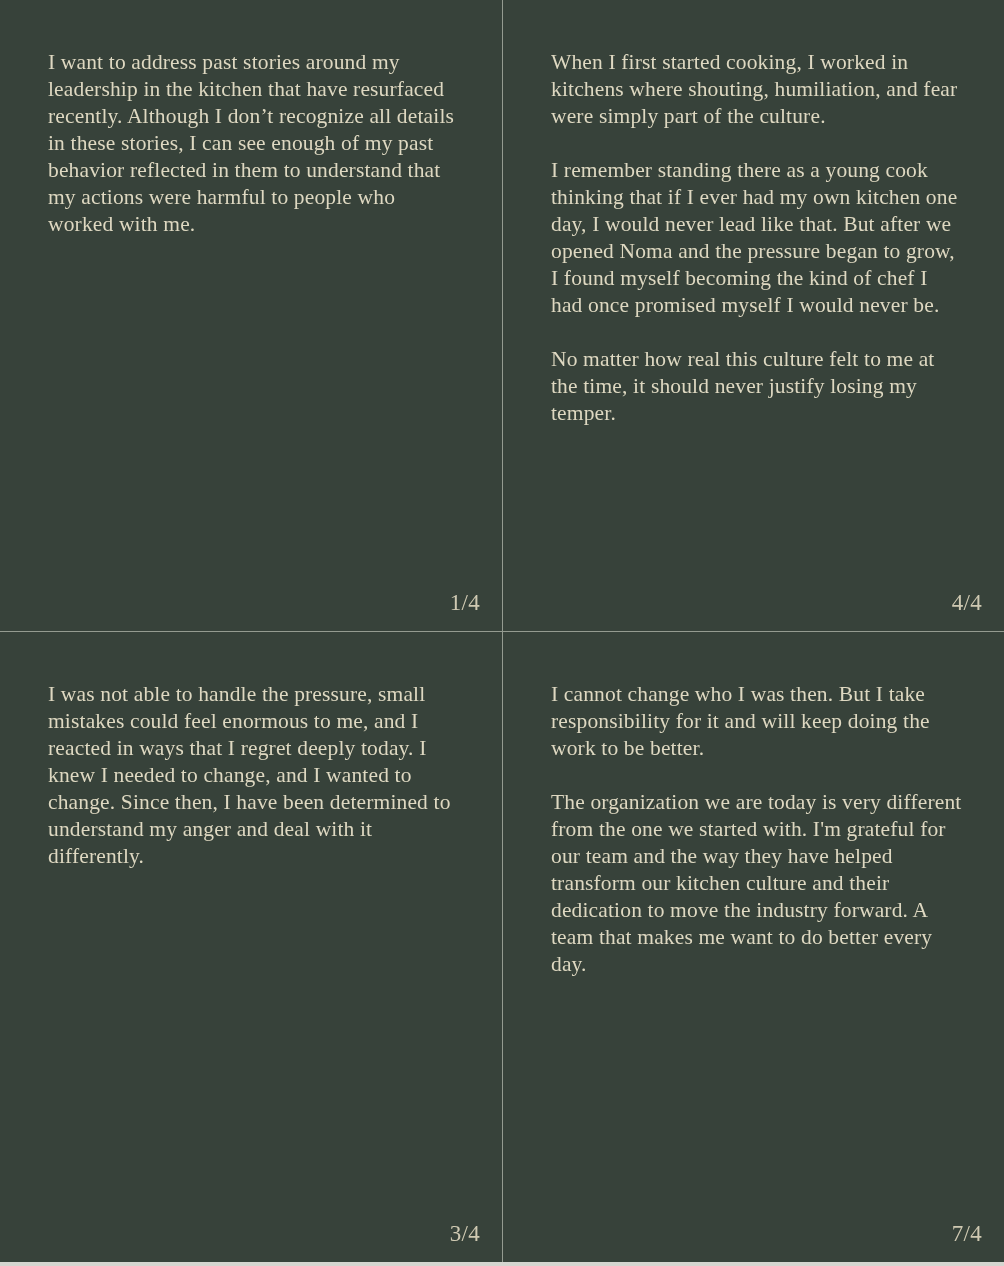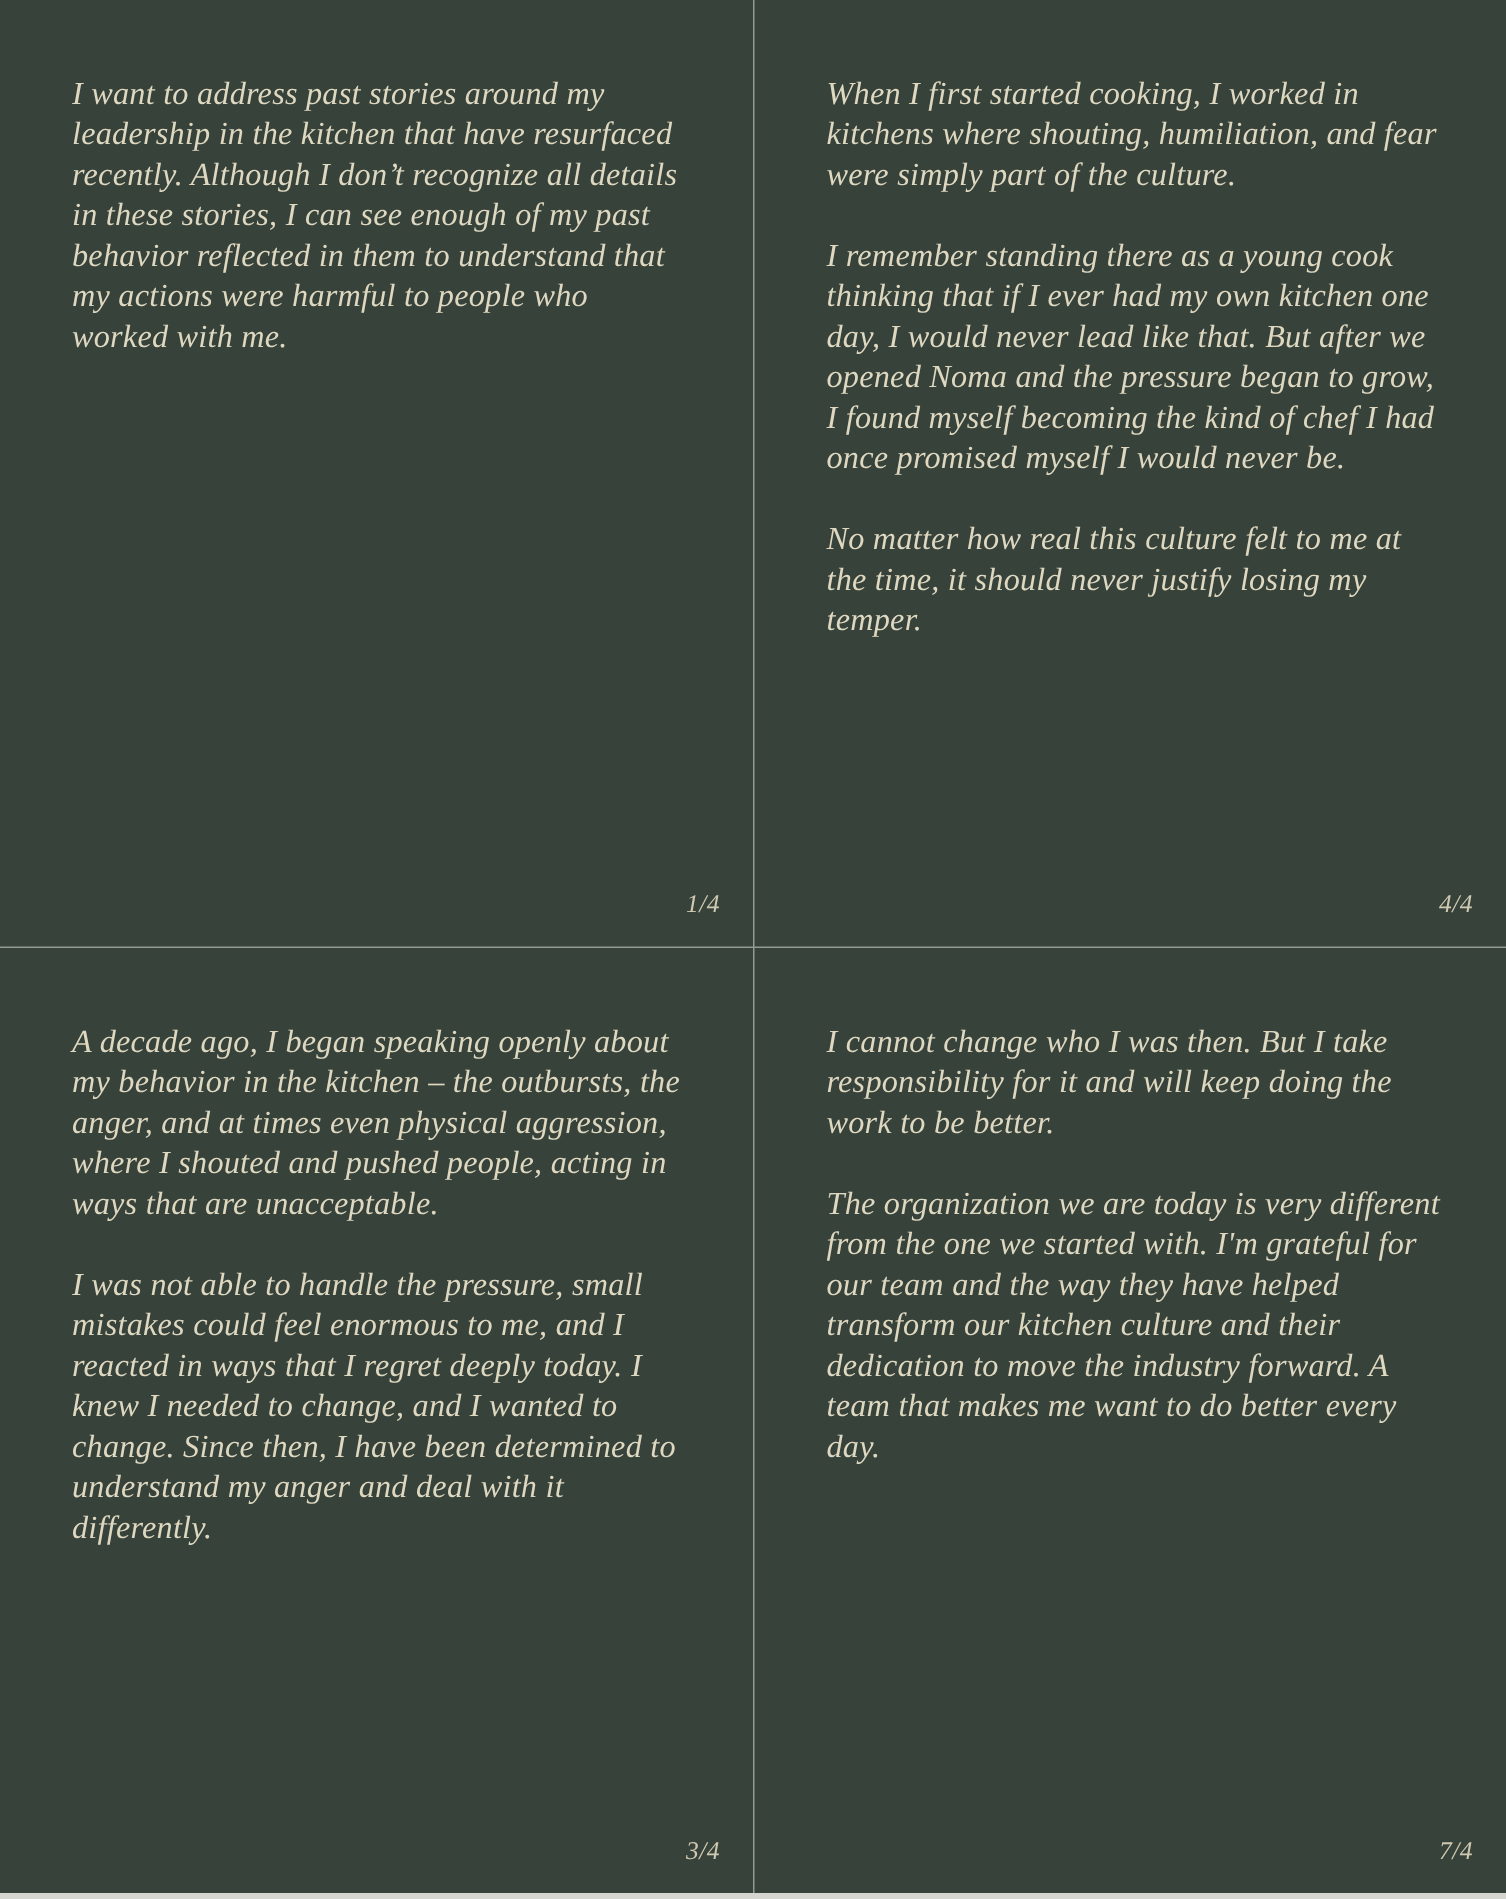--- a/index.html
+++ b/index.html
@@ -2,21 +2,21 @@
 <html style="--bg: #37423a; --text: #ded8c1; --page-num: #cfc9b2; --divider: #949b90; --strip: #d5d6d0;"><head>
 <meta charset="utf-8">
 <style>
   :root {
     --bg: #37423a;
     --text: #ded8c1;
     --page-num: #cfc9b2;
     --divider: #949b90;
     --strip: #d5d6d0;
   }
-  * { box-sizing: border-box; font-style: italic; }
+  * { box-sizing: border-box; }
   html, body {
     margin: 0;
     padding: 0;
     background: var(--bg);
   }
   .viewport {
     width: 1004px;
     height: 1266px;
     overflow: hidden;
     background: var(--bg);
@@ -41,21 +41,21 @@
     color: var(--text);
     overflow: hidden;
   }
   .slide p {
     margin: 0 0 27px 0;
   }
   .page-indicator {
     position: absolute;
     right: 22px;
     bottom: 15px;
-    font-size: 17px;
+    font-size: 23px;
     letter-spacing: 0.3px;
     color: var(--page-num);
     text-align: center;
   }
   .bottom-strip {
     width: 1004px;
     height: 4px;
     background: var(--strip);
   }
 </style>
@@ -76,21 +76,20 @@
       <div class="slide-text">
         <p>When I first started cooking, I worked in kitchens where shouting, humiliation, and fear were simply part of the culture.</p>
         <p>I remember standing there as a young cook thinking that if I ever had my own kitchen one day, I would never lead like that. But after we opened Noma and the pressure began to grow, I found myself becoming the kind of chef I had once promised myself I would never be.</p>
         <p>No matter how real this culture felt to me at the time, it should never justify losing my temper.</p>
       </div>
       <div class="page-indicator">4/4</div>
     </section>
 
     <section class="slide">
       <div class="slide-text">
-        <p>A decade ago, I began speaking openly about my behavior in the kitchen – the outbursts, the anger, and at times even physical aggression, where I shouted and pushed people, acting in ways that are unacceptable.</p>
         <p>I was not able to handle the pressure, small mistakes could feel enormous to me, and I reacted in ways that I regret deeply today. I knew I needed to change, and I wanted to change. Since then, I have been determined to understand my anger and deal with it differently.</p>
       </div>
       <div class="page-indicator">3/4</div>
     </section>
 
     <section class="slide">
       <div class="slide-text">
         <p>I cannot change who I was then. But I take responsibility for it and will keep doing the work to be better.</p>
         <p>The organization we are today is very different from the one we started with. I'm grateful for our team and the way they have helped transform our kitchen culture and their dedication to move the industry forward. A team that makes me want to do better every day.</p>
       </div>

